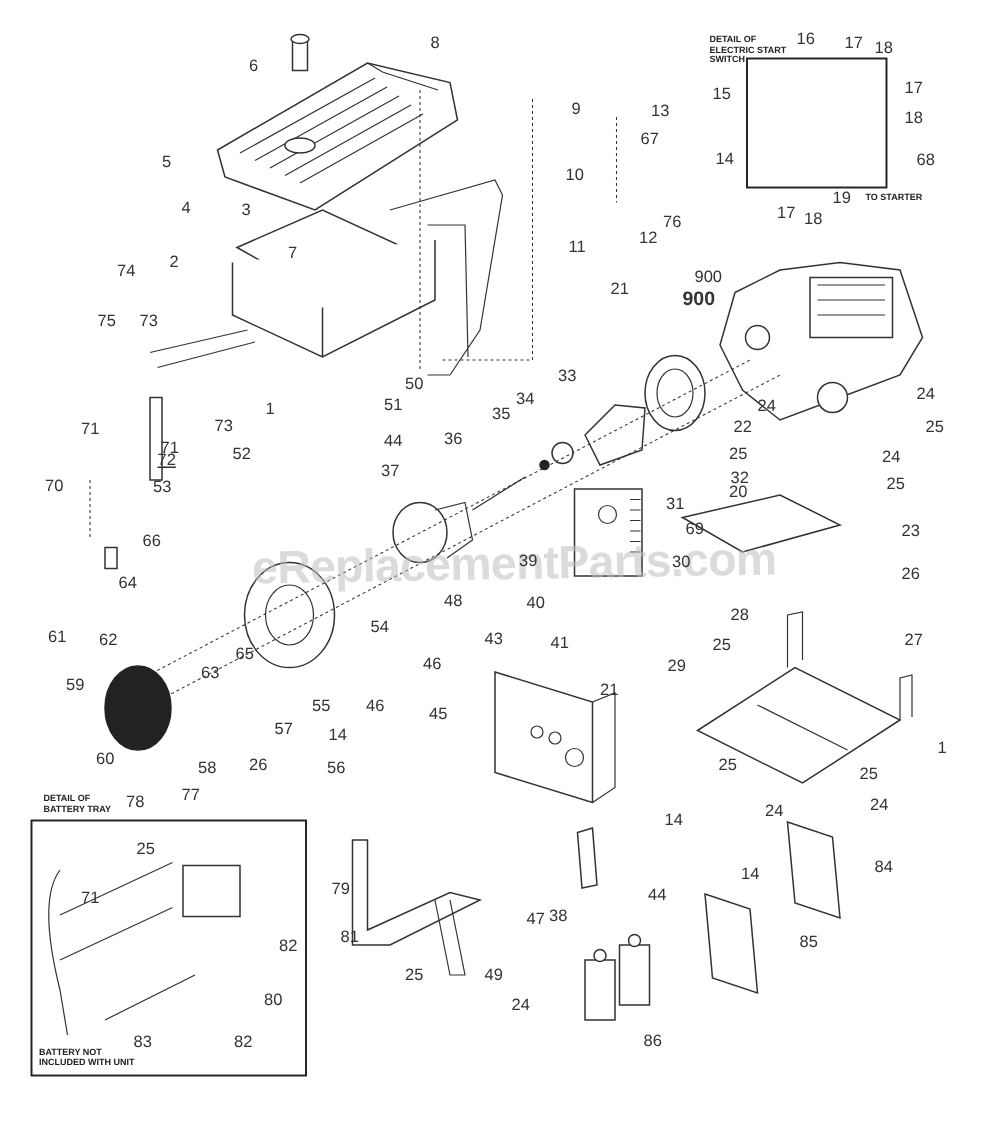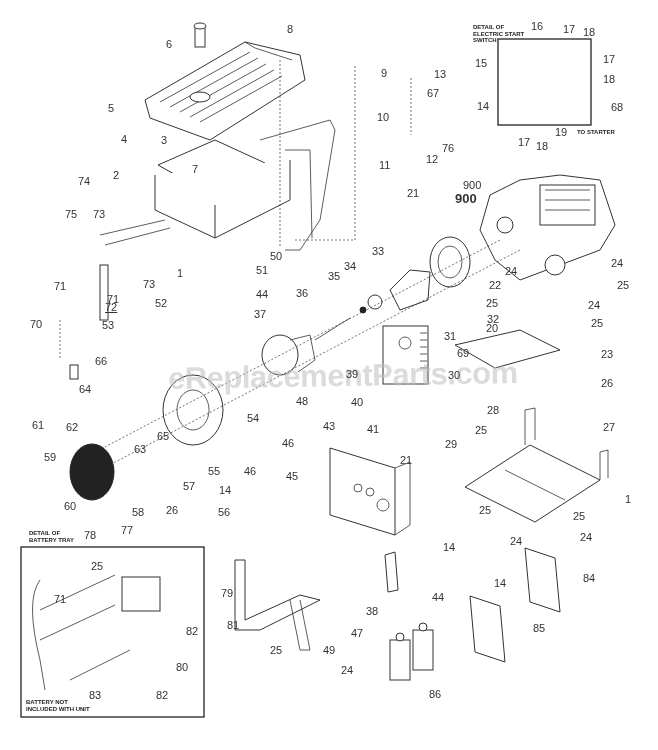--- a/index.html
+++ b/index.html
@@ -236,19 +236,19 @@
 <span class="lbl" style="left:323px;top:421px;">43</span>
 <span class="lbl" style="left:400px;top:455px;">21</span>
 <span class="lbl" style="left:443px;top:542px;">14</span>
 <span class="lbl" style="left:479px;top:505px;">25</span>
 <span class="lbl" style="left:510px;top:536px;">24</span>
 <span class="lbl" style="left:573px;top:511px;">25</span>
 <span class="lbl" style="left:580px;top:532px;">24</span>
 <span class="lbl" style="left:432px;top:592px;">44</span>
 <span class="lbl" style="left:494px;top:578px;">14</span>
 <span class="lbl" style="left:366px;top:606px;">38</span>
-<span class="lbl" style="left:351px;top:628px;">47</span>
+<span class="lbl" style="left:351px;top:608px;">47</span>
 <span class="lbl" style="left:323px;top:645px;">49</span>
 <span class="lbl" style="left:270px;top:645px;">25</span>
 <span class="lbl" style="left:341px;top:665px;">24</span>
 <span class="lbl" style="left:429px;top:689px;">86</span>
 <span class="lbl" style="left:533px;top:623px;">85</span>
 <span class="lbl" style="left:583px;top:573px;">84</span>
 
 </body></html>

